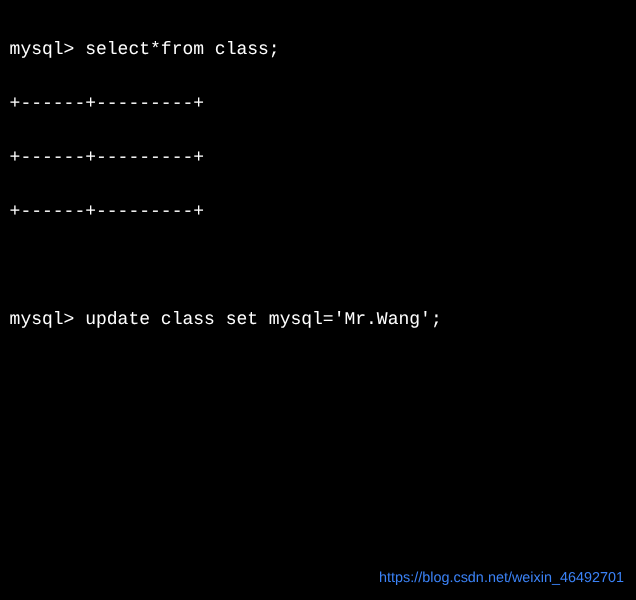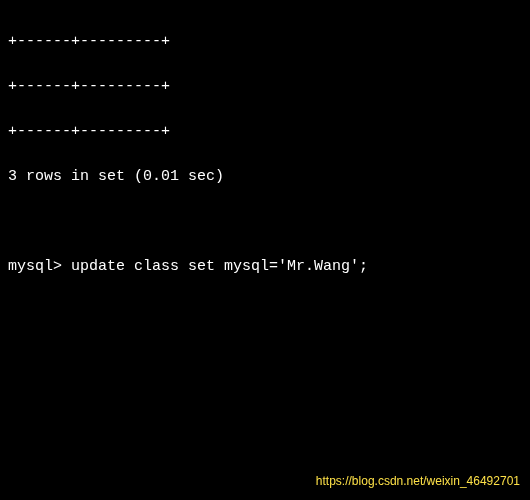--- a/index.html
+++ b/index.html
@@ -16,34 +16,34 @@
     .terminal {
       white-space: pre;
     }
     .line {
       white-space: pre;
     }
     .watermark {
       position: absolute;
       bottom: 10px;
       right: 10px;
-      color: #fde047;
+      color: #3b82f6;
       font-size: 12px;
       font-family: Arial, sans-serif;
       text-align: center;
     }
   </style>
 </head>
 <body>
 
 <div class="terminal">
+<div class="line"><span>mysql&gt; </span><span>select*from class;</span></div>
 <div class="line">+------+---------+</div>
 <div class="line">+------+---------+</div>
 <div class="line">+------+---------+</div>
-<div class="line">3 rows in set (0.01 sec)</div>
 <div class="line"> </div>
 <div class="line"><span>mysql&gt; </span><span>update class set mysql='Mr.Wang';</span></div>
 
 
 
 
 
 
 
 

